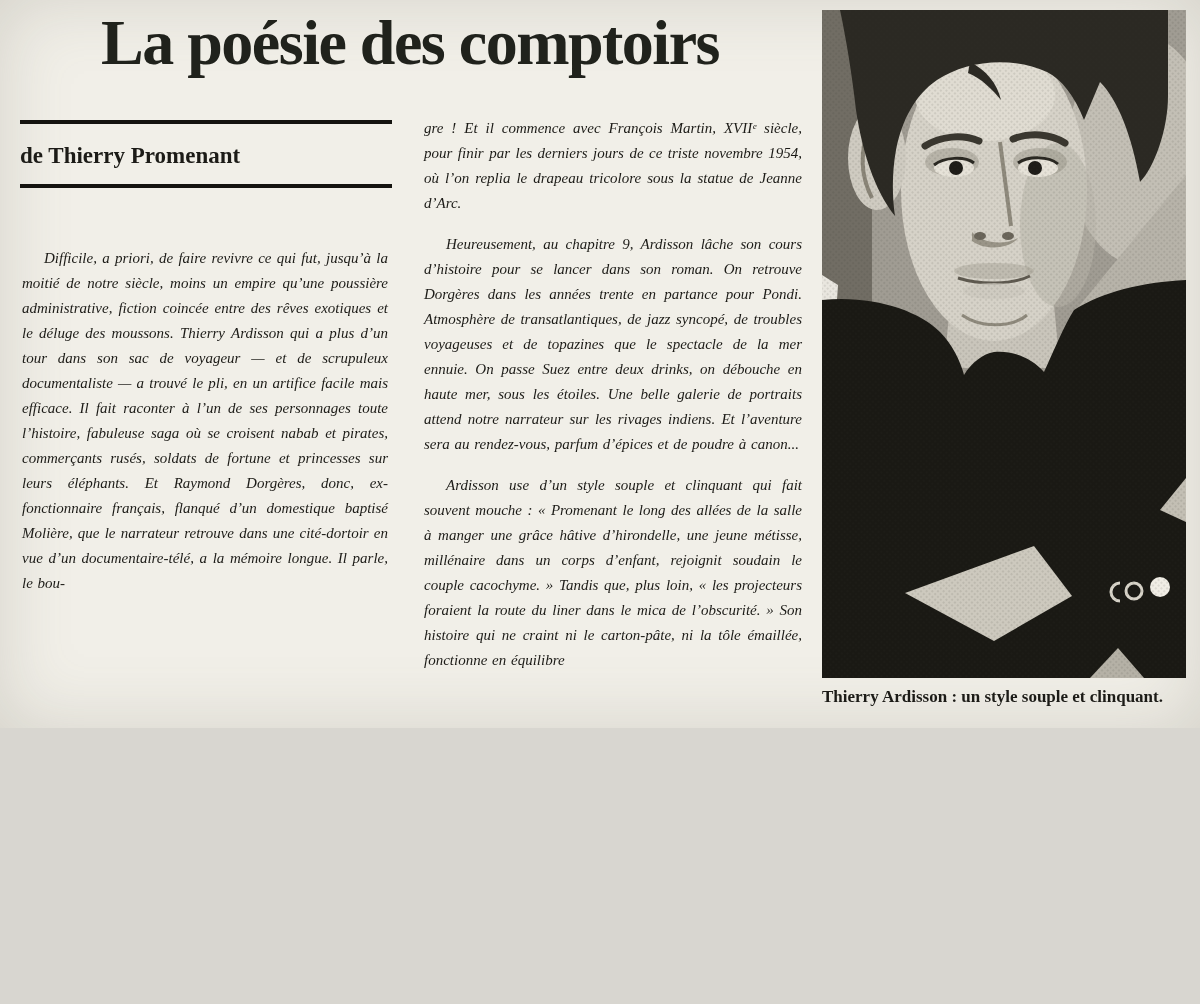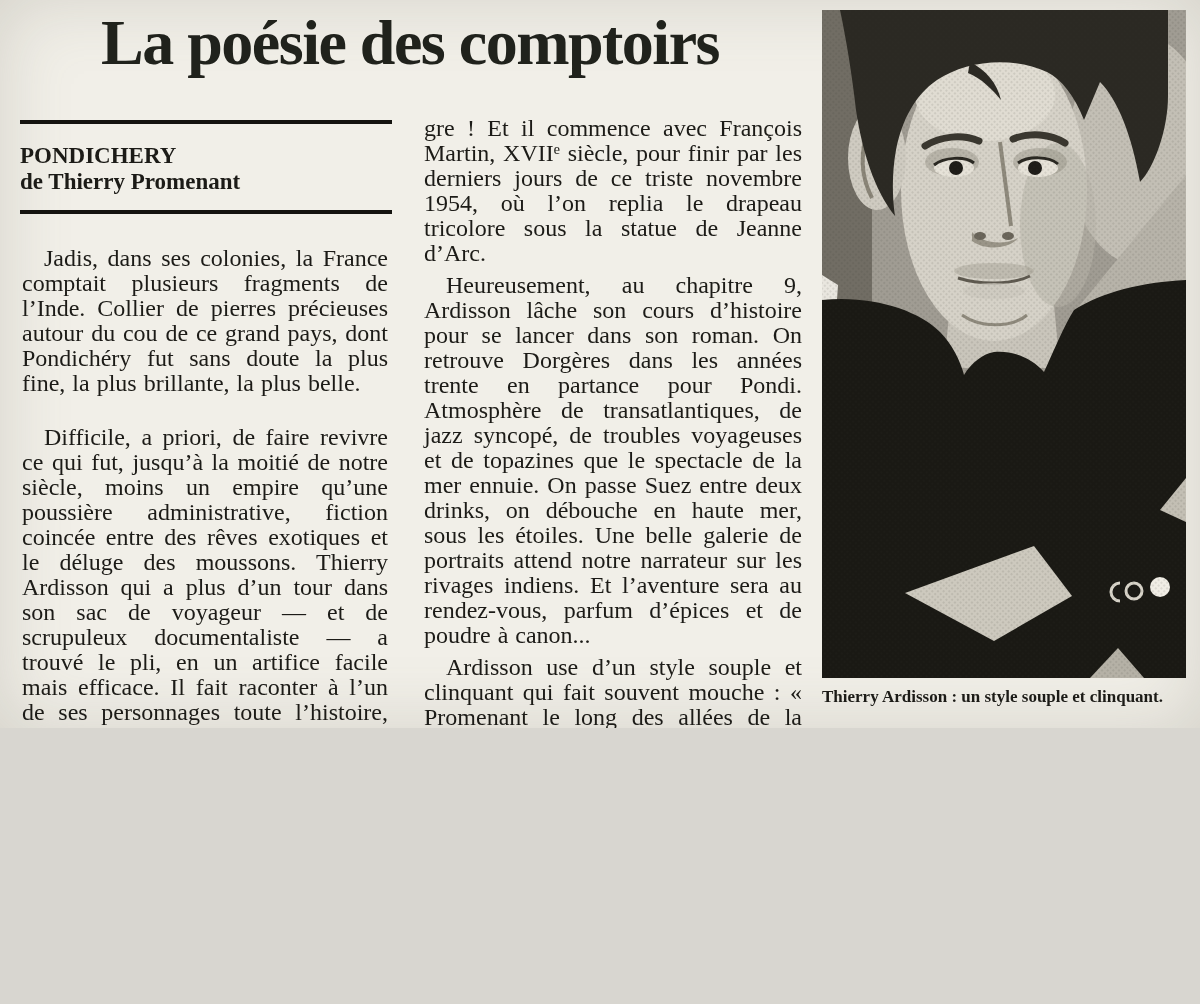--- a/index.html
+++ b/index.html
@@ -23,29 +23,30 @@
     position:absolute;left:20px;top:120px;width:372px;
     border-top:4px solid #14130f;
     border-bottom:4px solid #14130f;
     padding:19px 0 15px 0;
     font-weight:700;font-size:23px;line-height:26px;
   }
   .book-block .publisher{font-style:italic;}
   .col{position:absolute;}
   .col p{
     margin:0;
-    font-size:24px;line-height:25px;
+    font-size:15px;line-height:25px;
     text-align:justify;text-indent:22px;
     word-spacing:1px;
+    font-style:italic;
   }
   .col p.no-indent{text-indent:0;}
   .col1{left:22px;top:246px;width:366px;}
   .col1 p + p{margin-top:29px;}
   .col2{left:424px;top:116px;width:378px;}
-  .col2 p + p{margin-top:7px;}
+  .col2 p + p{margin-top:16px;}
   .col3{left:822px;top:756px;width:366px;}
   .photo{
     position:absolute;left:822px;top:10px;width:364px;height:668px;
     background:#a09c93;
   }
   .photo svg{display:block;width:100%;height:100%;}
   .caption{
     position:absolute;left:822px;top:684px;width:366px;
     font-weight:700;font-size:17px;line-height:25px;
     text-align:justify;
@@ -59,26 +60,24 @@
   }
 </style>
 </head>
 <body>
 
 <div class="page">
 
   <h1 class="headline">La poésie des comptoirs</h1>
 
   <div class="book-block">
-    <div>PONDICHERY</div>
     <div>de Thierry Promenant</div>
   </div>
 
   <div class="col col1">
-    <p>Jadis, dans ses colonies, la France comptait plusieurs fragments de l’Inde. Collier de pierres précieuses autour du cou de ce grand pays, dont Pondichéry fut sans doute la plus fine, la plus brillante, la plus belle.</p>
     <p>Difficile, a priori, de faire revivre ce qui fut, jusqu’à la moitié de notre siècle, moins un empire qu’une poussière administrative, fiction coincée entre des rêves exotiques et le déluge des moussons. Thierry Ardisson qui a plus d’un tour dans son sac de voyageur — et de scrupuleux documentaliste — a trouvé le pli, en un artifice facile mais efficace. Il fait raconter à l’un de ses personnages toute l’histoire, fabuleuse saga où se croisent nabab et pirates, commerçants rusés, soldats de fortune et princesses sur leurs éléphants. Et Raymond Dorgères, donc, ex-fonctionnaire français, flanqué d’un domestique baptisé Molière, que le narrateur retrouve dans une cité-dortoir en vue d’un documentaire-télé, a la mémoire longue. Il parle, le bou-</p>
   </div>
 
   <div class="col col2">
     <p class="no-indent">gre ! Et il commence avec François Martin, XVIIᵉ siècle, pour finir par les derniers jours de ce triste novembre 1954, où l’on replia le drapeau tricolore sous la statue de Jeanne d’Arc.</p>
     <p>Heureusement, au chapitre 9, Ardisson lâche son cours d’histoire pour se lancer dans son roman. On retrouve Dorgères dans les années trente en partance pour Pondi. Atmosphère de transatlantiques, de jazz syncopé, de troubles voyageuses et de topazines que le spectacle de la mer ennuie. On passe Suez entre deux drinks, on débouche en haute mer, sous les étoiles. Une belle galerie de portraits attend notre narrateur sur les rivages indiens. Et l’aventure sera au rendez-vous, parfum d’épices et de poudre à canon...</p>
     <p>Ardisson use d’un style souple et clinquant qui fait souvent mouche : « Promenant le long des allées de la salle à manger une grâce hâtive d’hirondelle, une jeune métisse, millénaire dans un corps d’enfant, rejoignit soudain le couple cacochyme. » Tandis que, plus loin, « les projecteurs foraient la route du liner dans le mica de l’obscurité. » Son histoire qui ne craint ni le carton-pâte, ni la tôle émaillée, fonctionne en équilibre</p>
   </div>
 
   <div class="photo">

